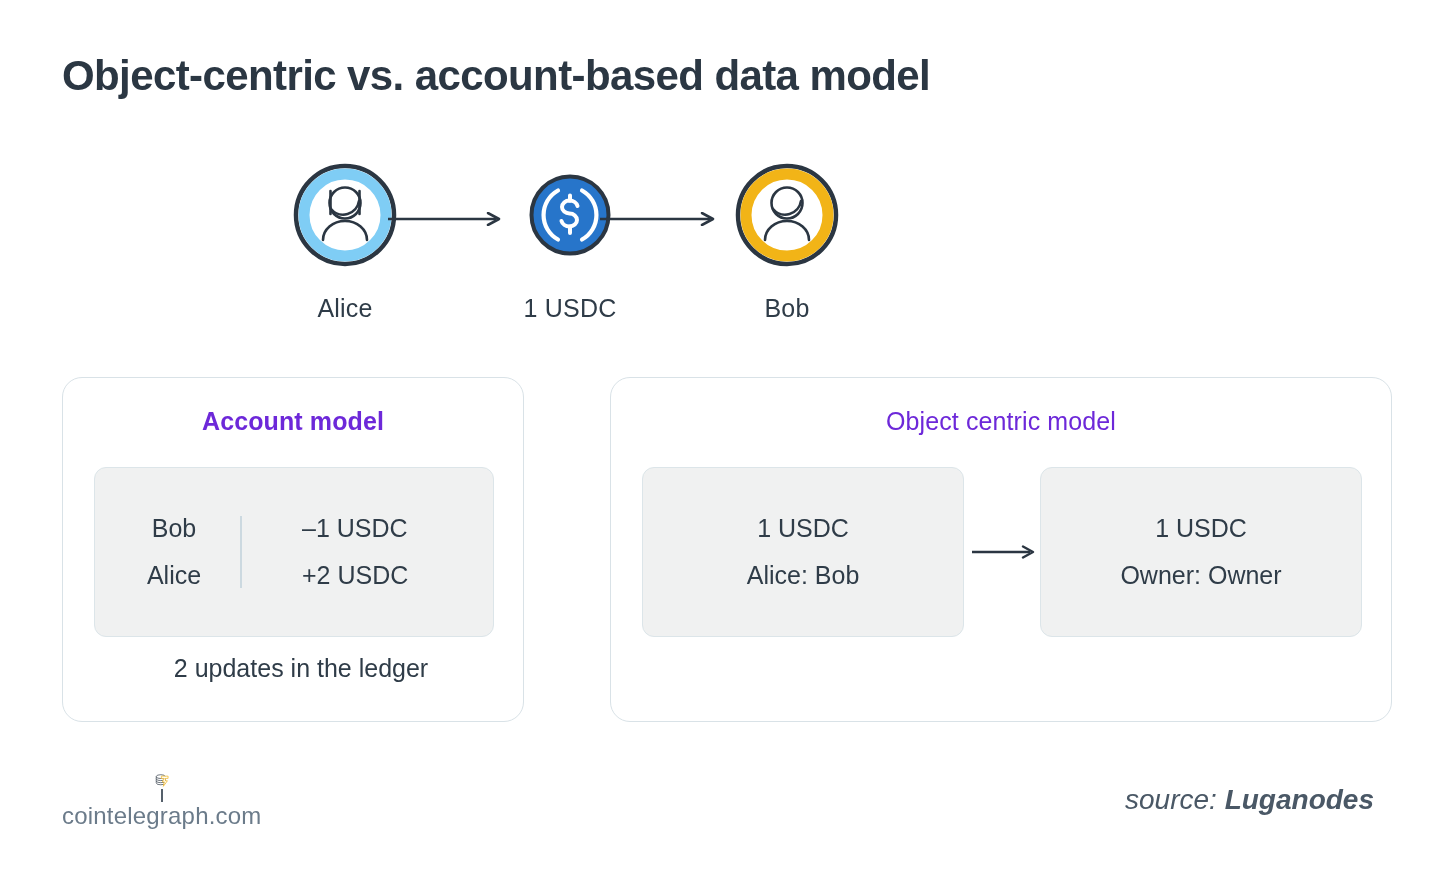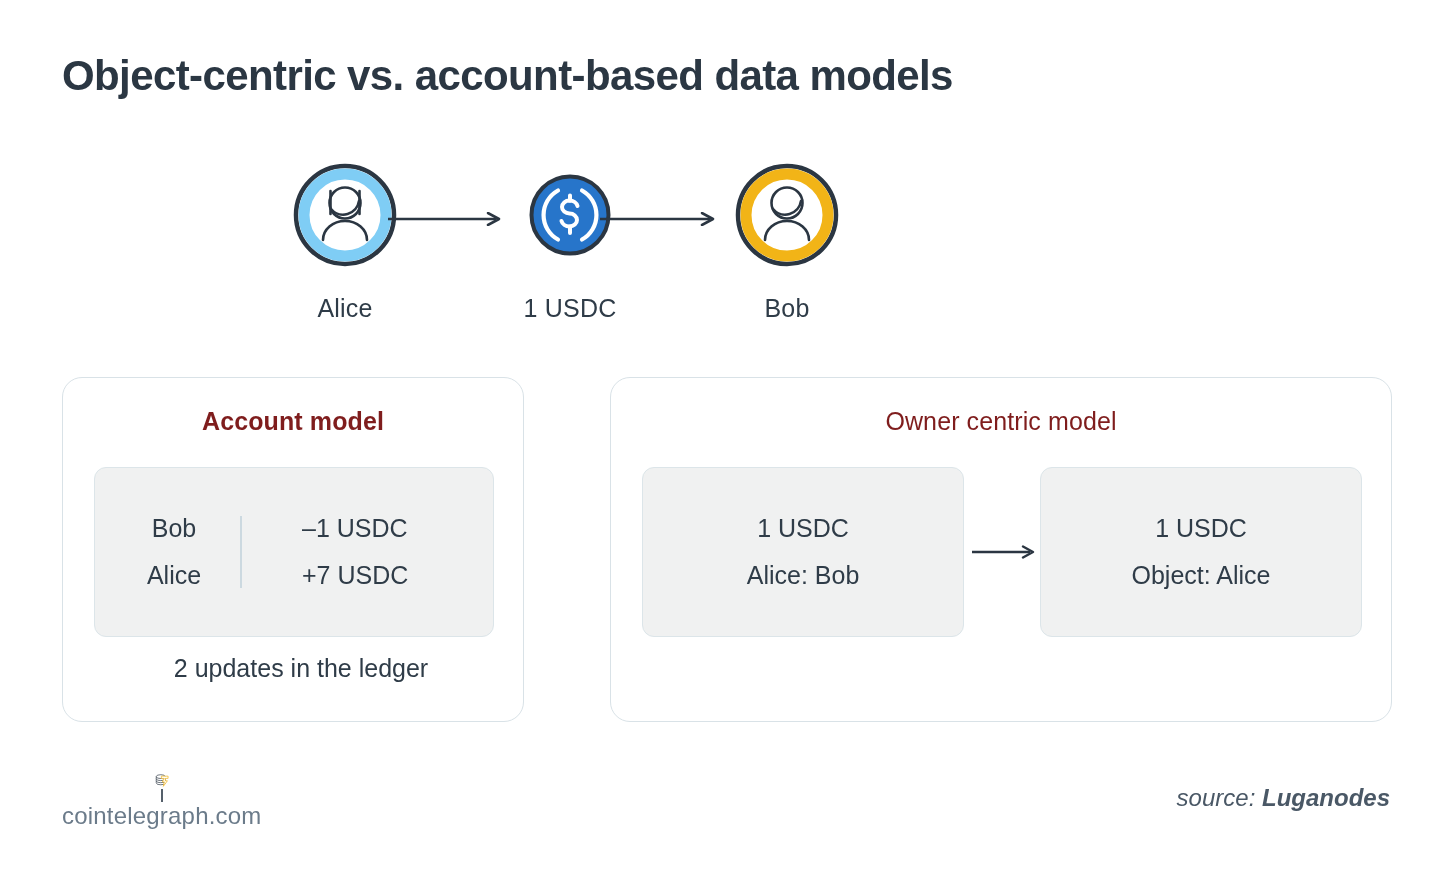--- a/index.html
+++ b/index.html
@@ -84,21 +84,21 @@
     border: 1.5px solid #d9e2e7;
     border-radius: 20px;
   }
   .panel.left  { left: 0px;   width: 462px; }
   .panel.right { left: 548px; width: 782px; }
 
   .panel-title {
     text-align: center;
     font-size: 25px;
     font-weight: bold;
-    color: #7f1d1d;
+    color: #6d28d9;
     margin-top: 29px;
     letter-spacing: 0.1px;
   }
   .panel-title.plain { font-weight: normal; }
 
   .panel-caption {
     text-align: center;
     font-size: 25px;
     color: #2f3c48;
     position: absolute;
@@ -206,33 +206,33 @@
     background: #55606b;
     margin: 0 26px 0 26px;
   }
   .brand-text {
     font-size: 24px;
     color: #6b7b8a;
     letter-spacing: 0.2px;
   }
   .source {
     position: absolute;
-    right: 0;
+    right: 16px;
     top: 12px;
-    font-size: 24px;
+    font-size: 28px;
     font-style: italic;
     color: #4a5866;
     white-space: nowrap;
   }
   .source b { font-weight: bold; }
 </style>
 </head>
 <body>
 
-<div class="page-title">Object-centric vs. account-based data models</div>
+<div class="page-title">Object-centric vs. account-based data model</div>
 
 <div class="flow">
 
   <div class="flow-node alice">
     <div class="avatar-wrap">
       <svg width="106" height="106" viewBox="0 0 106 106">
         <circle cx="53" cy="53" r="49" fill="#ffffff" stroke="#2b3642" stroke-width="4.5"></circle>
         <circle cx="53" cy="53" r="41" fill="none" stroke="#7fcdf5" stroke-width="11"></circle>
         <circle cx="53" cy="53" r="33.5" fill="#ffffff"></circle>
         <g fill="none" stroke="#2b3642" stroke-width="2.6" stroke-linecap="round">
@@ -301,47 +301,47 @@
 
     <div class="ledger-box">
       <div class="ledger-grid">
         <div class="ledger-col names">
           <div class="ledger-cell">Bob</div>
           <div class="ledger-cell">Alice</div>
         </div>
         <div class="ledger-divider"></div>
         <div class="ledger-col vals">
           <div class="ledger-cell">–1 USDC</div>
-          <div class="ledger-cell">+7 USDC</div>
+          <div class="ledger-cell">+2 USDC</div>
         </div>
       </div>
     </div>
 
     <div class="panel-caption">2 updates in the ledger</div>
   </div>
 
   <div class="panel right">
-    <div class="panel-title plain">Owner centric model</div>
+    <div class="panel-title plain">Object centric model</div>
 
     <div class="obj-row">
       <div class="obj-box first">
         <div class="obj-line">1 USDC</div>
         <div class="obj-line">Alice: Bob</div>
       </div>
 
       <div class="obj-arrow">
         <svg width="66" height="14" viewBox="0 0 66 14">
           <path d="M0 7 L58 7" stroke="#2b3642" stroke-width="2.4"></path>
           <path d="M51 1.5 L61 7 L51 12.5" fill="none" stroke="#2b3642" stroke-width="2.4" stroke-linecap="round" stroke-linejoin="round"></path>
         </svg>
       </div>
 
       <div class="obj-box second">
         <div class="obj-line">1 USDC</div>
-        <div class="obj-line">Object: Alice</div>
+        <div class="obj-line">Owner: Owner</div>
       </div>
     </div>
 
   </div>
 </div>
 
 <div class="footer">
   <div class="brand">
     <svg width="52" height="52" viewBox="0 0 52 52">
       <g fill="none" stroke="#2b3642" stroke-width="2.1">

